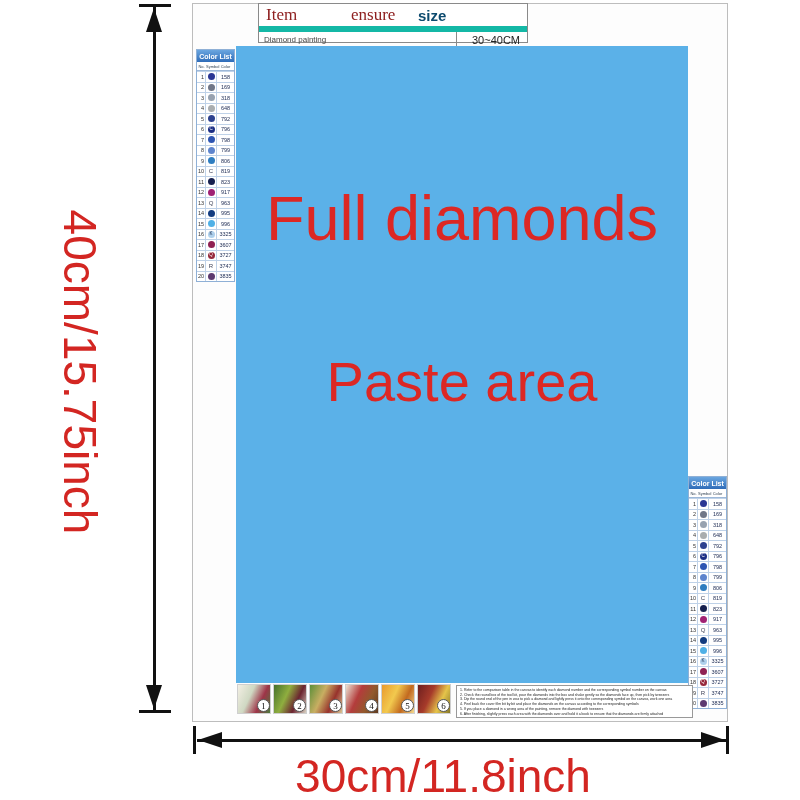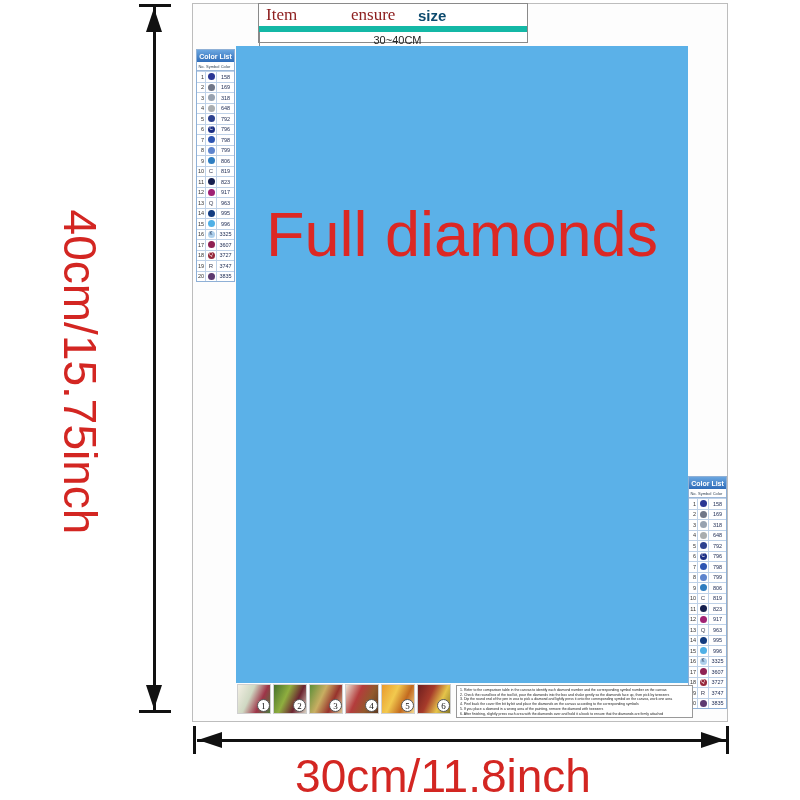--- a/index.html
+++ b/index.html
@@ -19,21 +19,21 @@
   .item-head .h-number{position:absolute;left:92px;top:1px;font-family:"Liberation Serif",serif;
                        font-size:17px;color:#8e2020;}
   .item-head .h-size{position:absolute;left:152px;top:3px;font-size:15px;font-weight:bold;color:#0c4a6e;margin-left:7px;}
   .item-row{display:flex;height:16px;}
   .item-row .c-name{width:197px;font-size:8px;color:#444;padding:3px 0 0 5px;box-sizing:border-box;}
   .item-row .c-size{flex:1;border-left:1px solid #8a8a8a;font-size:11px;color:#222;
                     display:flex;align-items:center;justify-content:center;padding-left:8px;}
 
   
   .paste{position:absolute;left:43px;top:42px;width:452px;height:637px;background:#5bb1e8;}
-  .paste .l1{position:absolute;left:0;right:0;top:152px;text-align:center;
+  .paste .l1{position:absolute;left:0;right:0;top:136px;text-align:center;
              font-size:63px;color:#dc2824;}
   .paste .l2{position:absolute;left:0;right:0;top:303px;text-align:center;
              font-size:56px;color:#dc2824;}
 
   
   .color-table{position:absolute;width:39px;background:#fff;border:1px solid #8fb0d6;
                box-sizing:border-box;}
   .ct-title{height:12px;background:linear-gradient(#6aa6e0,#2f6cb8);color:#fff;font-size:7px;
             font-weight:bold;display:flex;align-items:center;justify-content:center;white-space:nowrap;}
   .ct-head{display:grid;grid-template-columns:9px 11px 1fr;height:8px;font-size:4px;color:#345;
@@ -98,26 +98,28 @@
 
   <div class="sheet">
 
     <div class="item-table">
       <div class="item-head">
         <span class="h-item">Item</span>
         <span class="h-number">ensure</span>
         <span class="h-size">size</span>
       </div>
       <div class="item-row">
+        <span class="c-name">Diamond painting</span>
         <span class="c-size">30~40CM</span>
       </div>
     </div>
 
     <div class="paste">
       <div class="l1">Full diamonds</div>
+      <div class="l2">Paste area</div>
     </div>
 
     <div class="color-table" style="left:3px;top:45px;">
       <div class="ct-title">Color List</div>
       <div class="ct-head">
         <span>No.</span>
         <span>Symbol</span>
         <span>Color</span>
       </div>
       <div class="ct-body">

